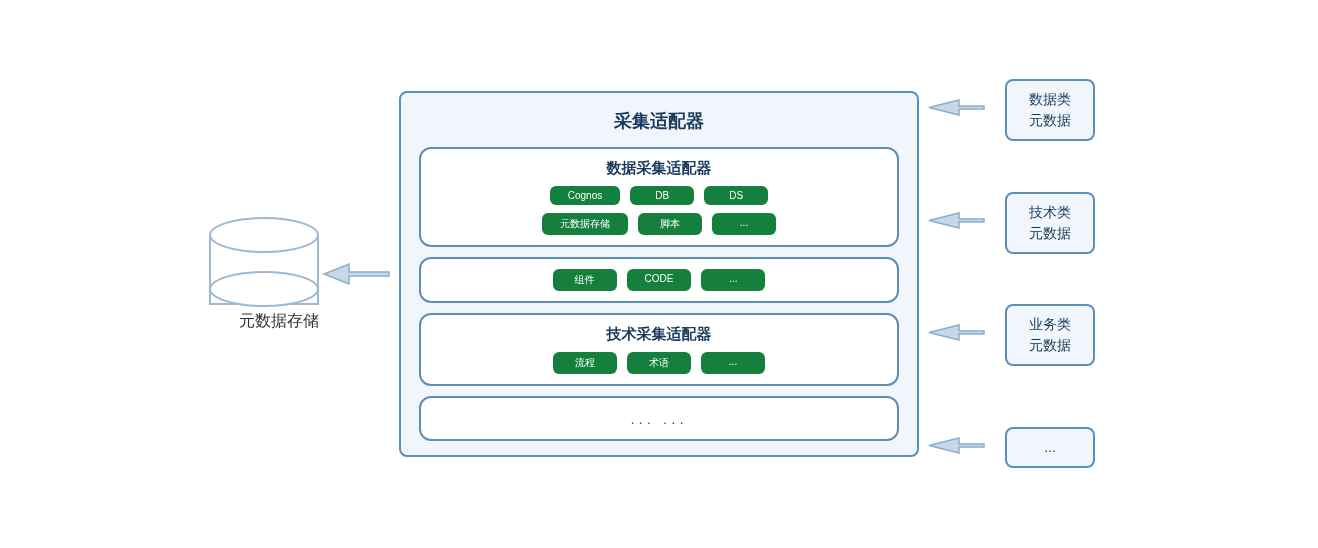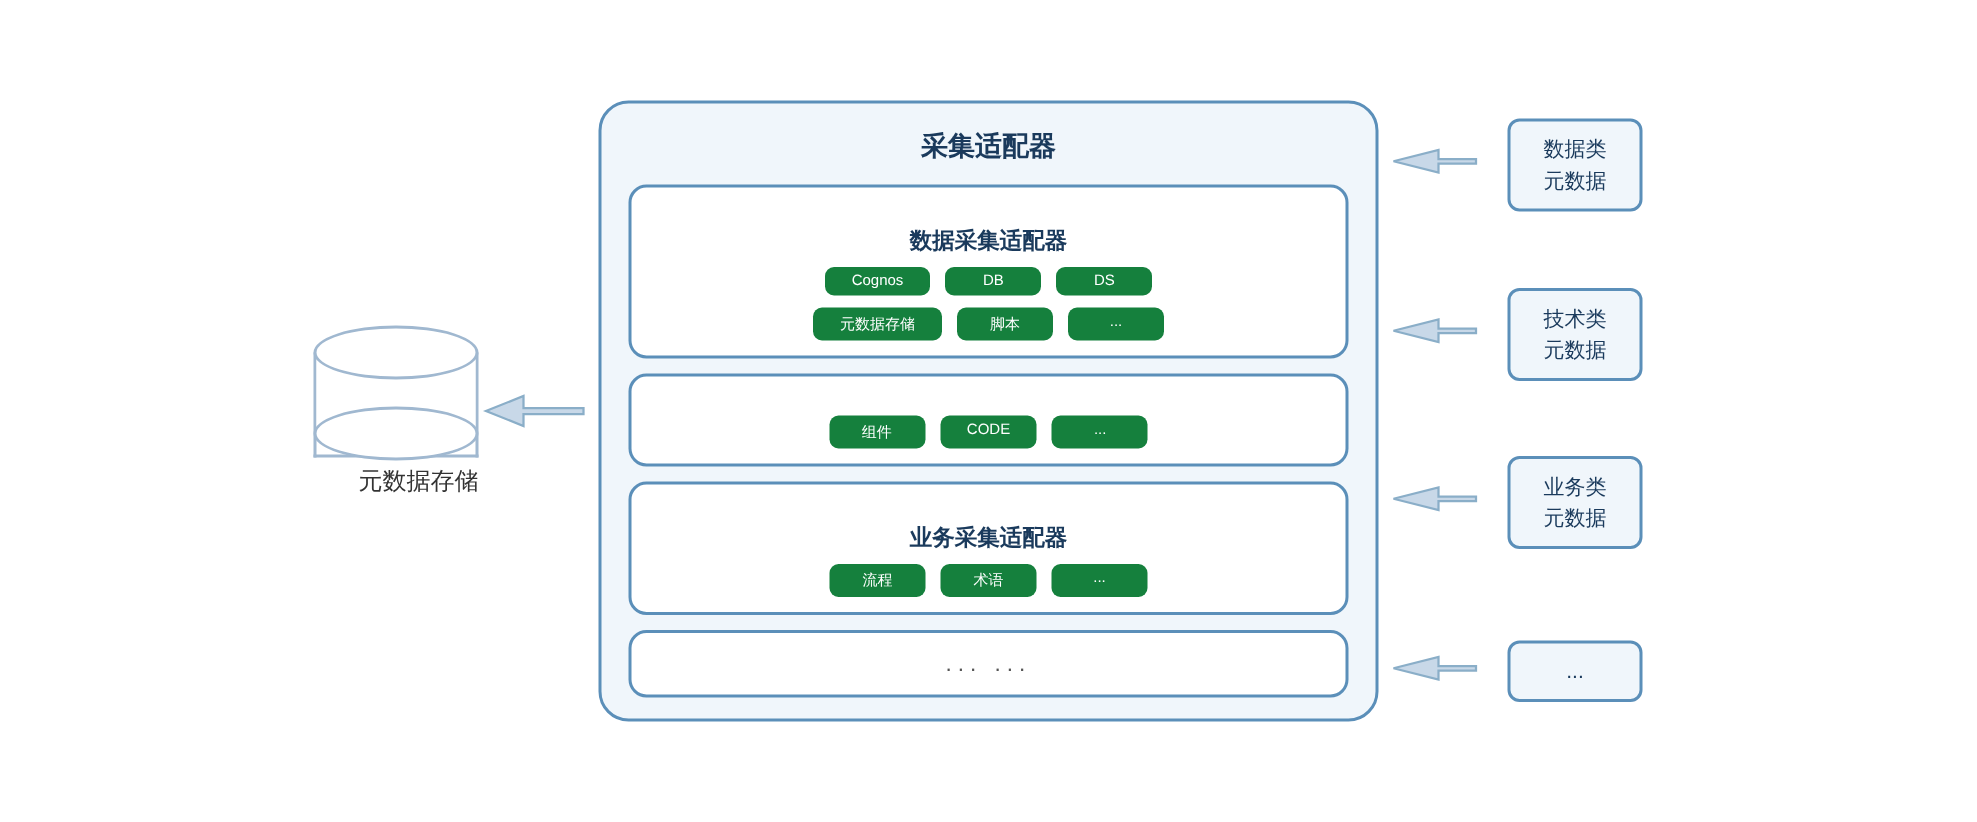--- a/index.html
+++ b/index.html
@@ -93,41 +93,41 @@
       align-items: center;
       justify-content: center;
       flex-shrink: 0;
     }
 
     
     .main-box {
       width: 520px;
       background: #f0f6fb;
       border: 2px solid #5b8fb9;
-      border-radius: 20px;
+      border-radius: 8px;
       padding: 16px 18px 14px 18px;
       display: flex;
       flex-direction: column;
       gap: 10px;
       flex-shrink: 0;
     }
     .main-box-title {
       text-align: center;
       font-size: 18px;
       font-weight: bold;
       color: #1a3a5c;
       margin-bottom: 4px;
     }
 
     
     .sub-box {
       background: #fff;
       border: 2px solid #5b8fb9;
       border-radius: 12px;
-      padding: 26px 14px 10px 14px;
+      padding: 10px 14px 10px 14px;
     }
     .sub-box-title {
       text-align: center;
       font-size: 15px;
       font-weight: bold;
       color: #1a3a5c;
       margin-bottom: 8px;
     }
     .chips-row {
       display: flex;
@@ -237,21 +237,21 @@
 
     <div class="sub-box">
       <div class="chips-row">
         <div class="chip">组件</div>
         <div class="chip">CODE</div>
         <div class="chip">...</div>
       </div>
     </div>
 
     <div class="sub-box">
-      <div class="sub-box-title">业务采集适配器</div>
+      <div class="sub-box-title">技术采集适配器</div>
       <div class="chips-row">
         <div class="chip">流程</div>
         <div class="chip">术语</div>
         <div class="chip">...</div>
       </div>
     </div>
 
     <div class="ellipsis-box">... ...</div>
   </div>
 

